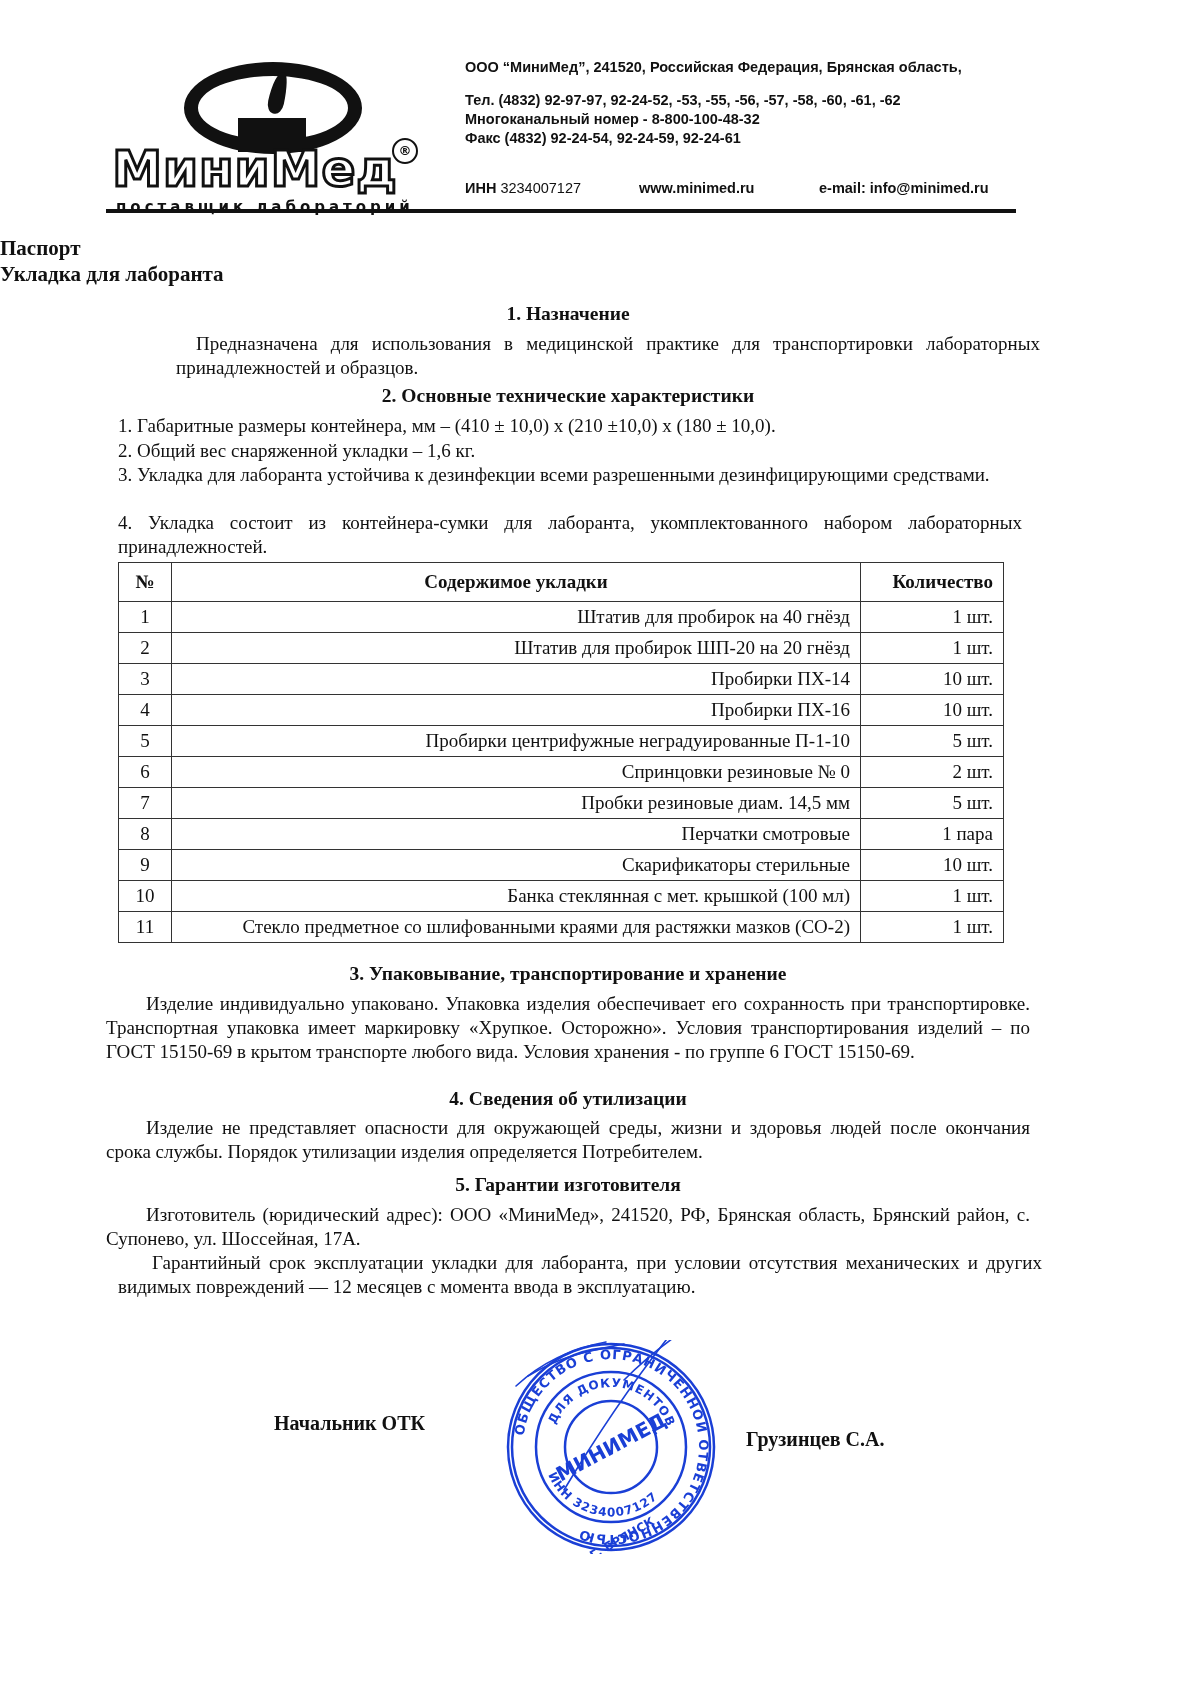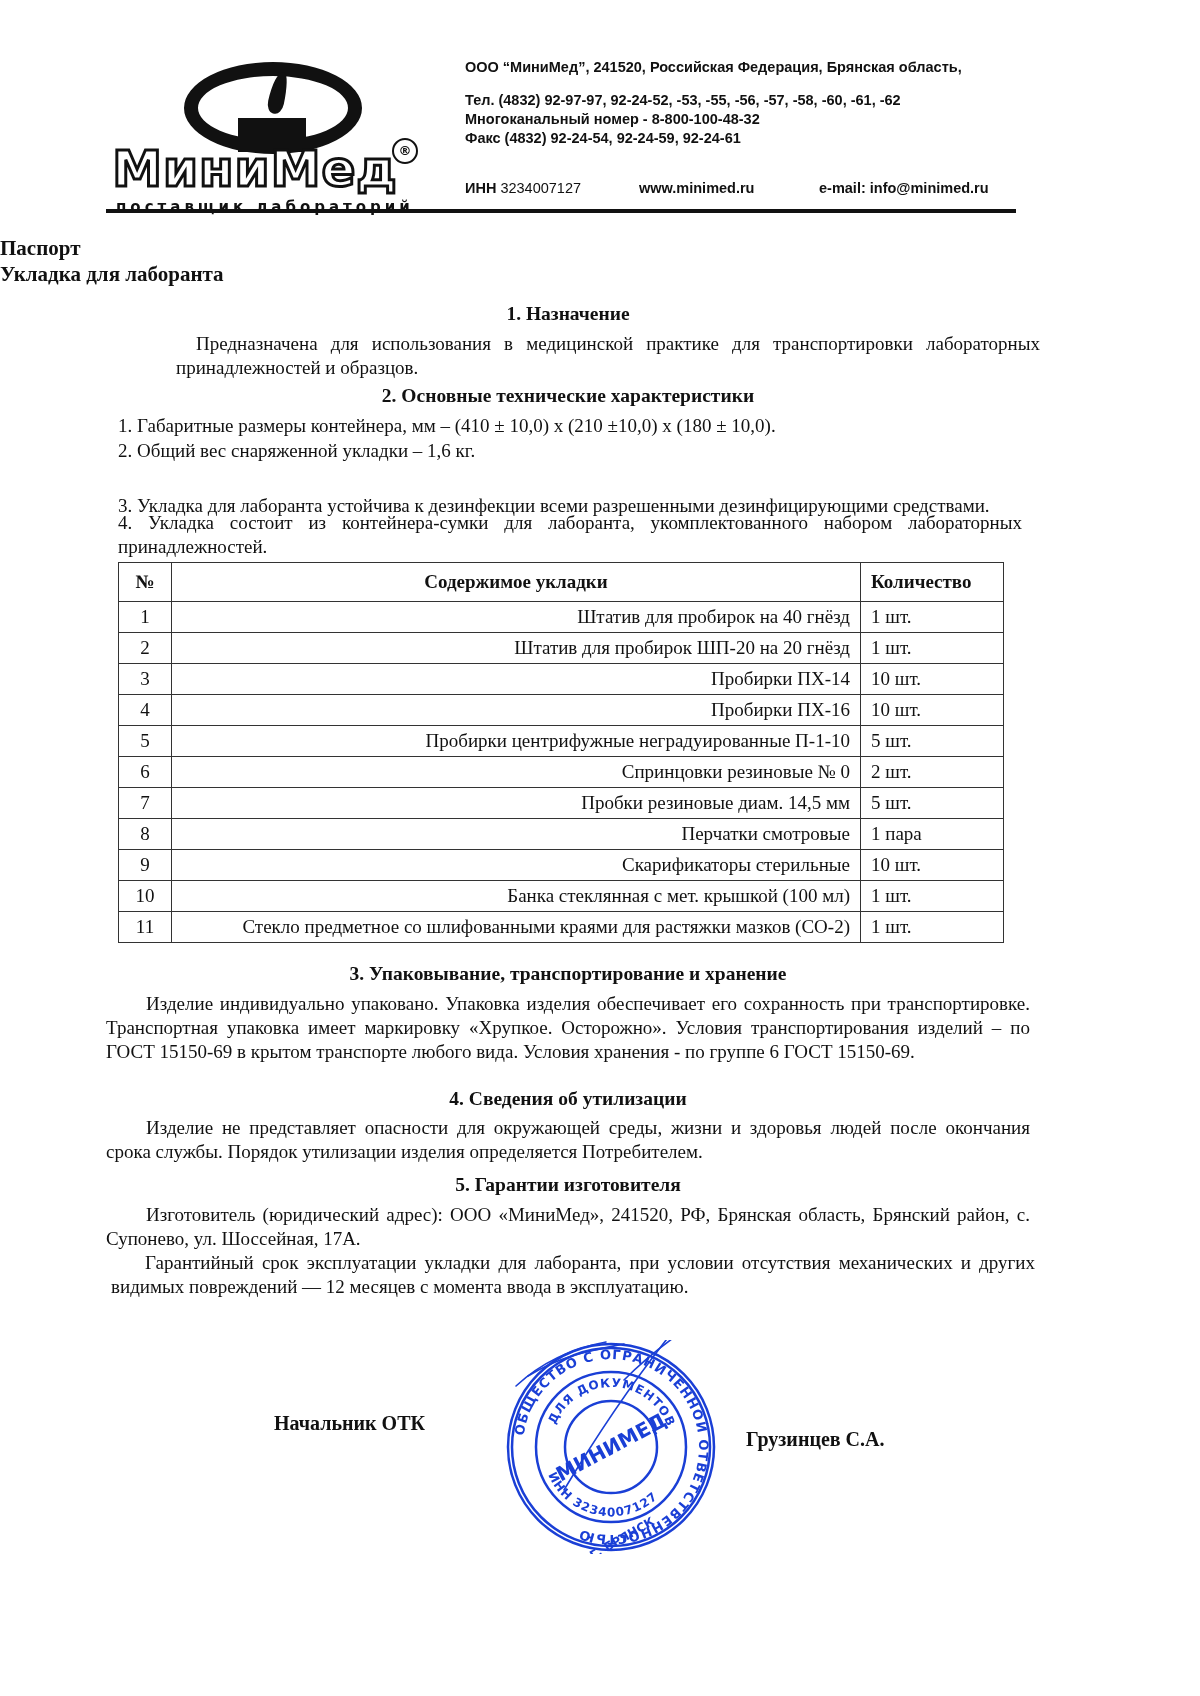--- a/index.html
+++ b/index.html
@@ -32,21 +32,21 @@
 
     
     .title { position: absolute; left: 0; width: 1136px; text-align: left; font-weight: bold; font-size: 21px; }
     .h2 { position: absolute; left: 0; width: 1136px; text-align: center; font-weight: bold; font-size: 19.5px; }
     .p { position: absolute; font-size: 19px; line-height: 24px; text-align: justify; }
 
     table.contents { position: absolute; left: 118px; top: 562px; width: 886px; border-collapse: collapse; font-size: 19px; }
     table.contents td, table.contents th { border: 1.5px solid #333; height: 30px; padding: 0 10px; }
     table.contents th { height: 38px; font-weight: bold; }
     .c-num { width: 32px; text-align: center; }
-    .c-qty { width: 122px; text-align: left; }
+    .c-qty { width: 122px; text-align: right; }
     .c-name { text-align: right; }
     th.c-name { text-align: center; }
 
     .sign-left { position: absolute; left: 274px; top: 1412px; font-size: 20px; font-weight: bold; }
     .sign-right { position: absolute; left: 746px; top: 1412px; font-size: 20px; font-weight: bold; margin-top: 16px; }
 
     
     .stamp { position: absolute; left: 504px; top: 1340px; width: 214px; height: 214px; }
   </style>
 </head>
@@ -81,21 +81,21 @@
 
 <div class="title serif" style="top:236px">Паспорт</div>
 <div class="title serif" style="top:262px">Укладка для лаборанта</div>
 
 <div class="h2 serif" style="top:303px">1.   Назначение</div>
 <div class="p serif" style="left:176px; top:332px; width:864px; text-indent:20px;">Предназначена для использования в медицинской практике для транспортировки лабораторных принадлежностей и образцов.</div>
 
 <div class="h2 serif" style="top:385px">2.   Основные технические характеристики</div>
 <div class="p serif" style="left:118px; top:414px; width:904px;">1.  Габаритные размеры контейнера, мм – (410 ± 10,0) х (210 ±10,0) х (180 ± 10,0).</div>
 <div class="p serif" style="left:118px; top:439px; width:904px;">2.  Общий вес снаряженной укладки – 1,6 кг.</div>
-<div class="p serif" style="left:118px; top:463px; width:904px;margin-top:31px;">3. Укладка для лаборанта устойчива к дезинфекции всеми разрешенными дезинфицирующими средствами.</div>
+<div class="p serif" style="left:118px; top:463px; width:904px;">3. Укладка для лаборанта устойчива к дезинфекции всеми разрешенными дезинфицирующими средствами.</div>
 <div class="p serif" style="left:118px; top:511px; width:904px;">4. Укладка состоит из контейнера-сумки для лаборанта, укомплектованного набором лабораторных принадлежностей.</div>
 
 <table class="contents serif">
   <thead>
     <tr>
       <th class="c-num">№</th>
       <th class="c-name">Содержимое укладки</th>
       <th class="c-qty">Количество</th>
     </tr>
   </thead>
@@ -159,21 +159,21 @@
 </table>
 
 <div class="h2 serif" style="top:963px">3.  Упаковывание, транспортирование и хранение</div>
 <div class="p serif" style="left:106px; top:992px; width:924px; text-indent:40px;">Изделие индивидуально упаковано. Упаковка изделия обеспечивает его сохранность при транспортировке. Транспортная упаковка имеет маркировку «Хрупкое. Осторожно».   Условия транспортирования изделий – по ГОСТ 15150-69 в крытом транспорте любого вида. Условия хранения - по группе 6 ГОСТ 15150-69.</div>
 
 <div class="h2 serif" style="top:1088px">4.   Сведения об утилизации</div>
 <div class="p serif" style="left:106px; top:1116px; width:924px; text-indent:40px;">Изделие не представляет опасности для окружающей среды, жизни и здоровья людей после окончания срока службы. Порядок утилизации изделия определяется Потребителем.</div>
 
 <div class="h2 serif" style="top:1174px">5.   Гарантии изготовителя</div>
 <div class="p serif" style="left:106px; top:1203px; width:924px; text-indent:40px;">Изготовитель (юридический адрес): ООО «МиниМед», 241520, РФ, Брянская область, Брянский район, с. Супонево, ул. Шоссейная, 17А.</div>
-<div class="p serif" style="left:111px; top:1251px; width:924px; text-indent:34px;">Гарантийный срок эксплуатации укладки для лаборанта, при условии отсутствия механических и других видимых повреждений — 12 месяцев с момента ввода в эксплуатацию.</div>
+<div class="p serif" style="left:118px; top:1251px; width:924px; text-indent:34px;">Гарантийный срок эксплуатации укладки для лаборанта, при условии отсутствия механических и других видимых повреждений — 12 месяцев с момента ввода в эксплуатацию.</div>
 
 <div class="sign-left serif">Начальник ОТК</div>
 <div class="sign-right serif">Грузинцев С.А.</div>
 
 <div class="stamp">
   <svg width="214" height="214" viewBox="0 0 214 214">
     <defs>
       <path id="outerArc" d="M107,107 m-88,0 a88,88 0 1,1 176,0 a88,88 0 1,1 -176,0"></path>
       <path id="innerArc" d="M107,107 m-60,0 a60,60 0 1,1 120,0"></path>
       <path id="bottomArc" d="M40,120 a68,68 0 0,0 134,0"></path>

